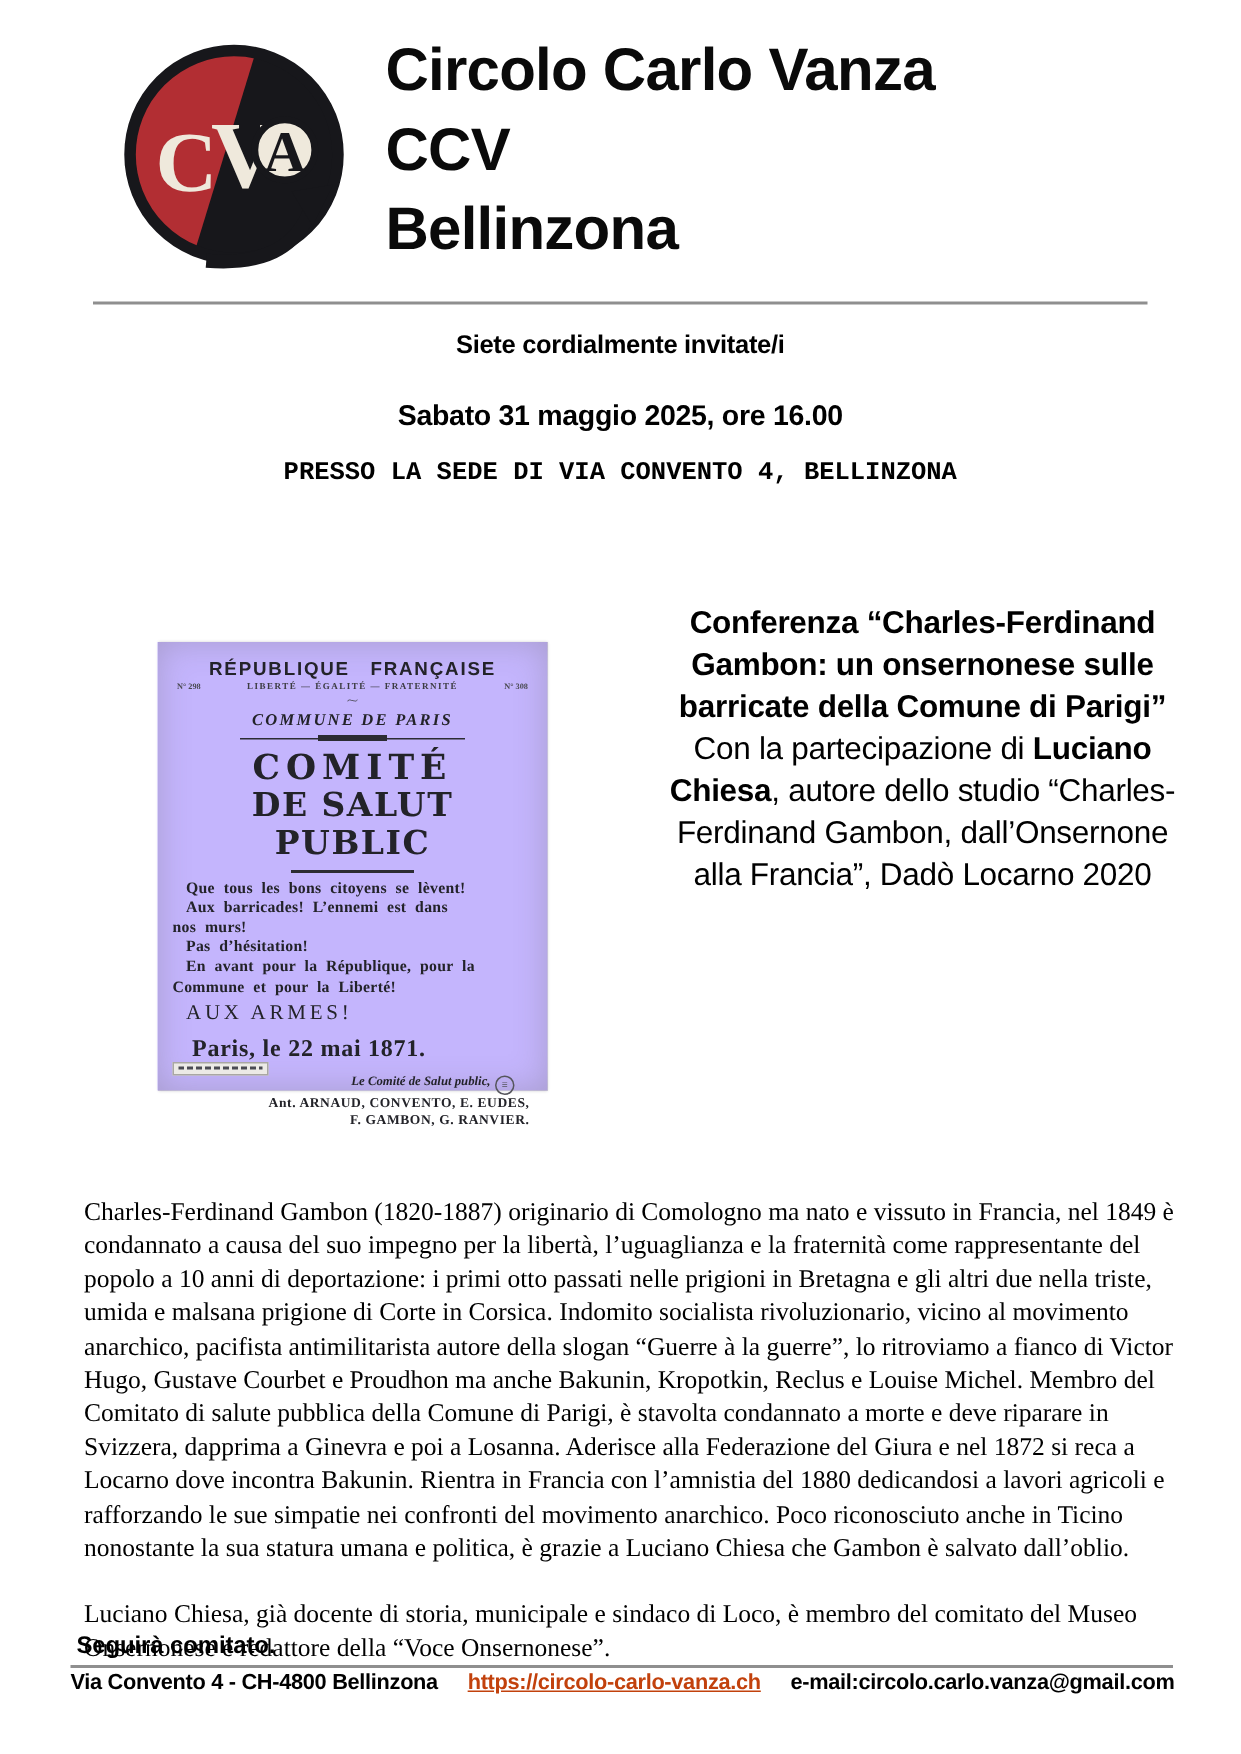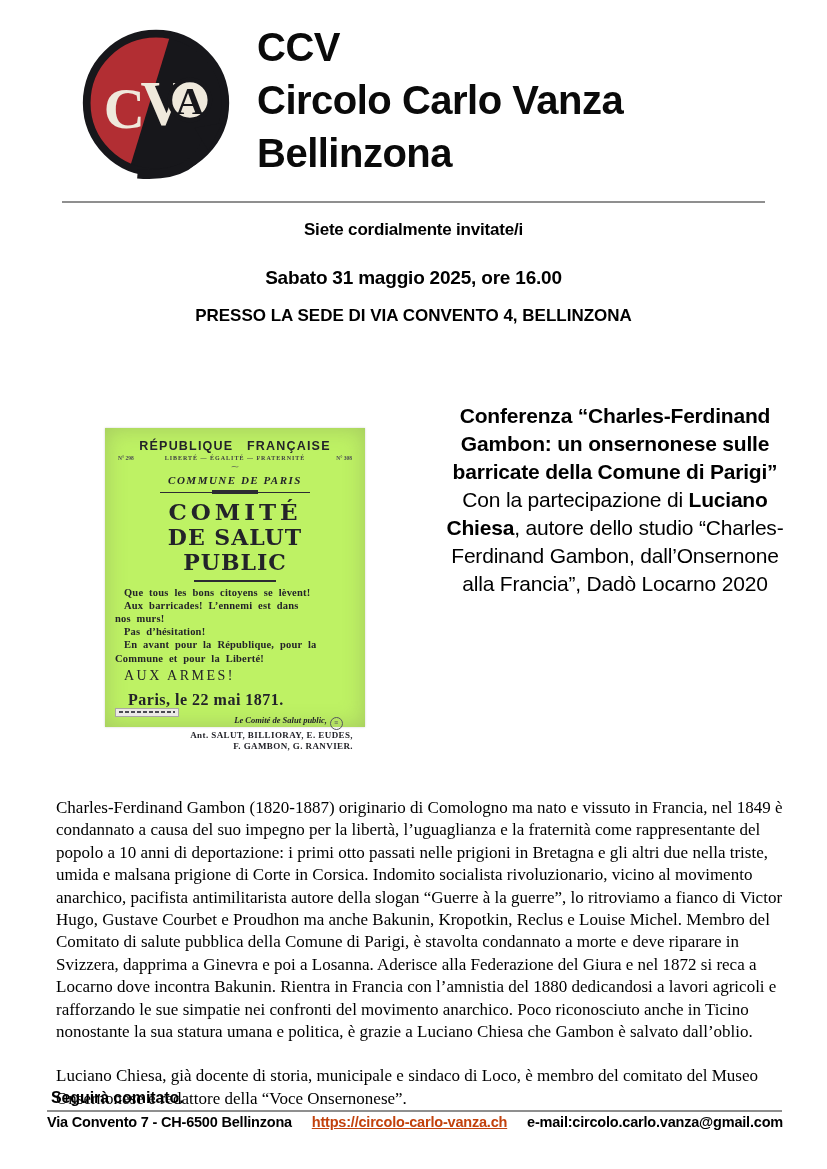--- a/index.html
+++ b/index.html
@@ -11,25 +11,25 @@
   .logo{position:absolute;left:79px;top:26px;width:154px;height:154px;}
   .title-block{position:absolute;left:257px;top:21px;}
   .title-line{font-size:40px;font-weight:700;line-height:53px;letter-spacing:-0.5px;color:#0a0a0a;}
   .rule{background:#8f8f8f;position:absolute;}
   .rule-top{left:62px;top:201px;width:703px;height:2px;}
 
   
   .invite-line{position:absolute;left:0;width:827px;text-align:center;font-weight:700;}
   .invite-1{top:220px;font-size:17px;letter-spacing:-0.2px;}
   .invite-2{top:267px;font-size:19px;letter-spacing:-0.2px;}
-  .invite-3{top:306px;font-size:17px;}
+  .invite-3{top:306px;font-size:17px;font-family:Liberation Mono, monospace;}
 
   
   .poster{position:absolute;left:105px;top:428px;width:260px;height:299px;margin:0;
-          background:#bef264;color:#232329;font-family:"Liberation Serif",serif;
+          background:#c4b5fd;color:#232329;font-family:"Liberation Serif",serif;
           box-shadow:inset 0 0 22px rgba(95,90,82,.28), 0 0 2px rgba(0,0,0,.18);}
   .p-inner{position:relative;width:100%;height:100%;box-sizing:border-box;padding:10px 10px 6px;}
   .p-masthead{text-align:center;font-family:"Liberation Sans",sans-serif;font-weight:700;
               font-size:12.5px;letter-spacing:1.2px;word-spacing:9px;margin-top:1px;}
   .p-motto{text-align:center;font-weight:700;font-size:6px;letter-spacing:1px;margin-top:2px;color:#3c3c42;}
   .p-num{position:absolute;top:27px;font-size:5.5px;font-weight:700;color:#4a4a52;}
   .p-num-left{left:13px;}
   .p-num-right{right:13px;}
   .p-ornament{text-align:center;font-size:8px;line-height:7px;color:#4a4a52;margin-top:2px;}
   .p-commune{text-align:center;font-style:italic;font-weight:700;font-size:11px;
@@ -96,22 +96,22 @@
       <path d="M 38 96 Q 74 99 83 74" stroke="#17171b" stroke-width="6" fill="none"></path>
       <polygon points="75,66 93,63 84,81" fill="#17171b"></polygon>
       <text x="16" y="66" font-family="Liberation Serif, serif" font-weight="bold" font-size="37" fill="#efe9dc">C</text>
       <text x="40" y="64" font-family="Liberation Serif, serif" font-weight="bold" font-size="41" fill="#efe9dc">V</text>
       <circle cx="72" cy="48" r="13" fill="#efe9dc" stroke="#17171b" stroke-width="3"></circle>
       <text x="72" y="57" text-anchor="middle" font-family="Liberation Serif, serif" font-weight="bold" font-size="25" fill="#17171b">A</text>
     </svg>
   </div>
 
   <div class="title-block">
+    <div class="title-line">Circolo Carlo Vanza</div>
     <div class="title-line">CCV</div>
-    <div class="title-line">Circolo Carlo Vanza</div>
     <div class="title-line">Bellinzona</div>
   </div>
 
   <div class="rule rule-top"></div>
 
   <div class="invite-line invite-1">Siete cordialmente invitate/i</div>
   <div class="invite-line invite-2">Sabato 31 maggio 2025, ore 16.00</div>
   <div class="invite-line invite-3">PRESSO LA SEDE DI VIA CONVENTO 4, BELLINZONA</div>
 
   <figure class="poster">
@@ -128,21 +128,21 @@
       <div class="p-div2"></div>
       <div class="p-line p-ind">Que tous les bons citoyens se lèvent!</div>
       <div class="p-line p-ind">Aux barricades! L’ennemi est dans</div>
       <div class="p-line">nos murs!</div>
       <div class="p-line p-ind">Pas d’hésitation!</div>
       <div class="p-line p-ind">En avant pour la République, pour la</div>
       <div class="p-line">Commune et pour la Liberté!</div>
       <div class="p-armes">AUX ARMES!</div>
       <div class="p-date">Paris, le 22 mai 1871.</div>
       <div class="p-sig"><span>Le Comité de Salut public,</span><span class="p-seal">≡</span></div>
-      <div class="p-names">Ant. SALUT, BILLIORAY, E. EUDES,</div>
+      <div class="p-names">Ant. ARNAUD, CONVENTO, E. EUDES,</div>
       <div class="p-names">F. GAMBON, G. RANVIER.</div>
       <div class="p-imprint"></div>
     </div>
   </figure>
 
   <section class="announce">
     <div class="announce-title">Conferenza “Charles-Ferdinand Gambon: un onsernonese sulle barricate della Comune di Parigi”</div>
     <div class="announce-body">
       <span>Con la partecipazione di </span><span class="bold-name">Luciano Chiesa</span><span>, autore dello studio “Charles-Ferdinand Gambon, dall’Onsernone alla Francia”, Dadò Locarno 2020</span>
     </div>
@@ -150,18 +150,18 @@
 
   <section class="bodycopy">
     <p>Charles-Ferdinand Gambon (1820-1887) originario di Comologno ma nato e vissuto in Francia, nel 1849 è condannato a causa del suo impegno per la libertà, l’uguaglianza e la fraternità come rappresentante del popolo a 10 anni di deportazione: i primi otto passati nelle prigioni in Bretagna e gli altri due nella triste, umida e malsana prigione di Corte in Corsica. Indomito socialista rivoluzionario, vicino al movimento anarchico, pacifista antimilitarista autore della slogan “Guerre à la guerre”, lo ritroviamo a fianco di Victor Hugo, Gustave Courbet e Proudhon ma anche Bakunin, Kropotkin, Reclus e Louise Michel. Membro del Comitato di salute pubblica della Comune di Parigi, è stavolta condannato a morte e deve riparare in Svizzera, dapprima a Ginevra e poi a Losanna. Aderisce alla Federazione del Giura e nel 1872 si reca a Locarno dove incontra Bakunin. Rientra in Francia con l’amnistia del 1880 dedicandosi a lavori agricoli e rafforzando le sue simpatie nei confronti del movimento anarchico. Poco riconosciuto anche in Ticino nonostante la sua statura umana e politica, è grazie a Luciano Chiesa che Gambon è salvato dall’oblio.</p>
     <p>Luciano Chiesa, già docente di storia, municipale e sindaco di Loco, è membro del comitato del Museo Onsernonese e redattore della “Voce Onsernonese”.</p>
   </section>
 
   <div class="closing">Seguirà comitato.</div>
 
   <div class="rule rule-bottom"></div>
   <footer class="footer">
-    <span>Via Convento 7 - CH-6500 Bellinzona</span>
+    <span>Via Convento 4 - CH-4800 Bellinzona</span>
     <a class="footer-link" href="#">https://circolo-carlo-vanza.ch</a>
     <span>e-mail:circolo.carlo.vanza@gmail.com</span>
   </footer>
 
 </div>
 
 </body></html>

